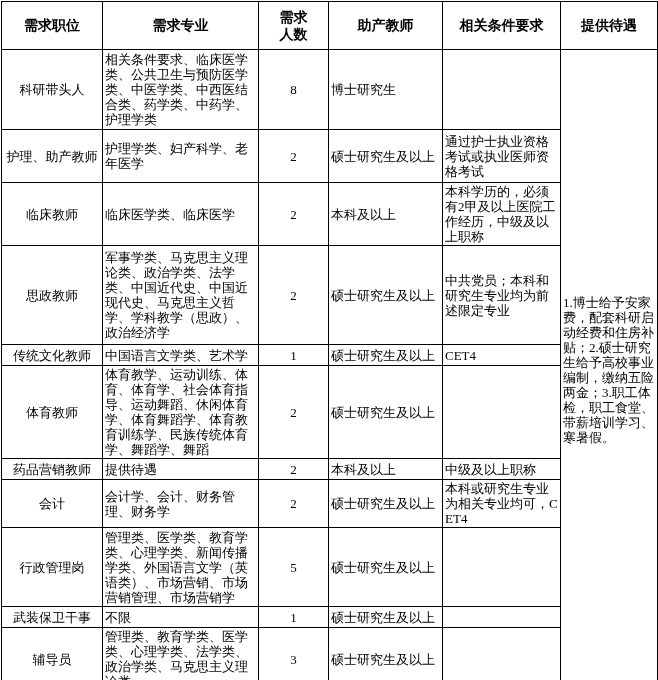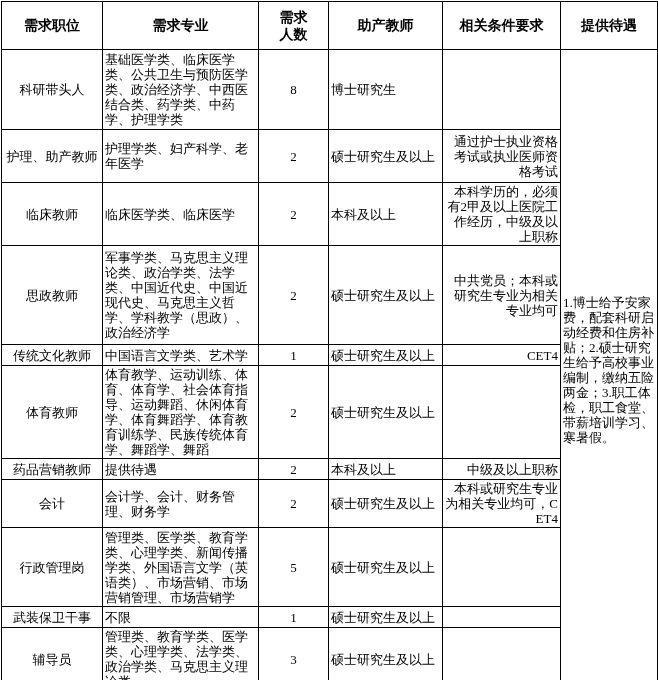--- a/index.html
+++ b/index.html
@@ -49,21 +49,21 @@
   tbody tr:nth-child(6)  { height: 91px; }
   tbody tr:nth-child(7)  { height: 21px; }
   tbody tr:nth-child(8)  { height: 44px; }
   tbody tr:nth-child(9)  { height: 79px; }
   tbody tr:nth-child(10) { height: 21px; }
   tbody tr:nth-child(11) { height: 60px; }
   .c-pos     { text-align: center; }
   .c-major   { text-align: left; }
   .c-count   { text-align: center; }
   .c-degree  { }
-  .c-cond    { text-align: right; margin-top: 16px; }
+  .c-cond    { text-align: left; margin-top: 16px; }
   .c-benefits{ text-align: left; vertical-align: middle; }
 </style>
 </head>
 <body>
 
 <div class="page">
   <table class="recruit">
     <colgroup>
       <col style="width:101px">
       <col style="width:156px">
@@ -79,21 +79,21 @@
         <th>需求
 人数</th>
         <th>助产教师</th>
         <th>相关条件要求</th>
         <th>提供待遇</th>
       </tr>
     </thead>
     <tbody>
       <tr>
         <td class="c-pos">科研带头人</td>
-        <td class="c-major">基础医学类、临床医学类、公共卫生与预防医学类、政治经济学、中西医结合类、药学类、中药学、护理学类</td>
+        <td class="c-major">相关条件要求、临床医学类、公共卫生与预防医学类、中医学类、中西医结合类、药学类、中药学、护理学类</td>
         <td class="c-count">8</td>
         <td class="c-degree">博士研究生</td>
         <td class="c-cond"></td>
         <td class="c-benefits" rowspan="11">1.博士给予安家费，配套科研启动经费和住房补贴；2.硕士研究生给予高校事业编制，缴纳五险两金；3.职工体检，职工食堂、带薪培训学习、寒暑假。</td>
       </tr>
       <tr>
         <td class="c-pos">护理、助产教师</td>
         <td class="c-major">护理学类、妇产科学、老年医学</td>
         <td class="c-count">2</td>
         <td class="c-degree">硕士研究生及以上</td>
@@ -104,21 +104,21 @@
         <td class="c-major">临床医学类、临床医学</td>
         <td class="c-count">2</td>
         <td class="c-degree">本科及以上</td>
         <td class="c-cond">本科学历的，必须有2甲及以上医院工作经历，中级及以上职称</td>
       </tr>
       <tr>
         <td class="c-pos">思政教师</td>
         <td class="c-major">军事学类、马克思主义理论类、政治学类、法学类、中国近代史、中国近现代史、马克思主义哲学、学科教学（思政）、政治经济学</td>
         <td class="c-count">2</td>
         <td class="c-degree">硕士研究生及以上</td>
-        <td class="c-cond">中共党员；本科或研究生专业为相关专业均可</td>
+        <td class="c-cond">中共党员；本科和研究生专业均为前述限定专业</td>
       </tr>
       <tr>
         <td class="c-pos">传统文化教师</td>
         <td class="c-major">中国语言文学类、艺术学</td>
         <td class="c-count">1</td>
         <td class="c-degree">硕士研究生及以上</td>
         <td class="c-cond">CET4</td>
       </tr>
       <tr>
         <td class="c-pos">体育教师</td>

